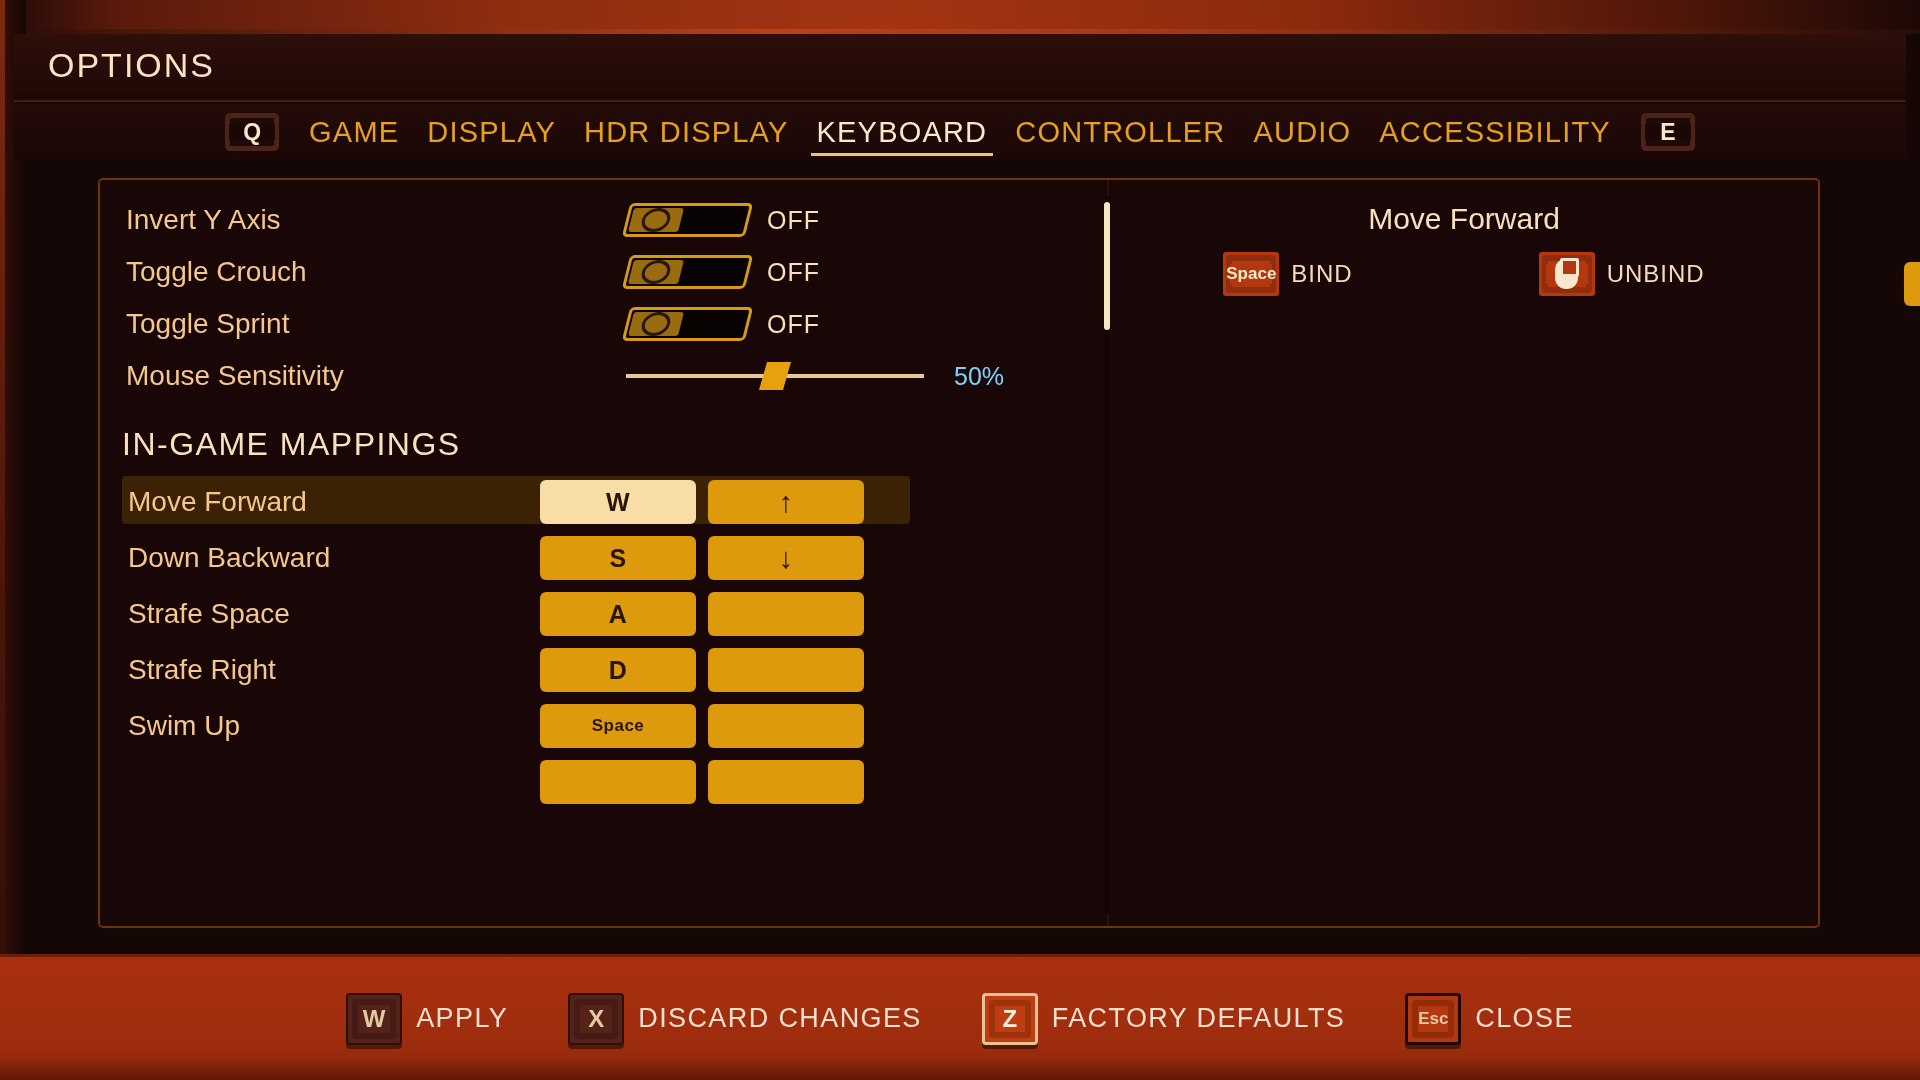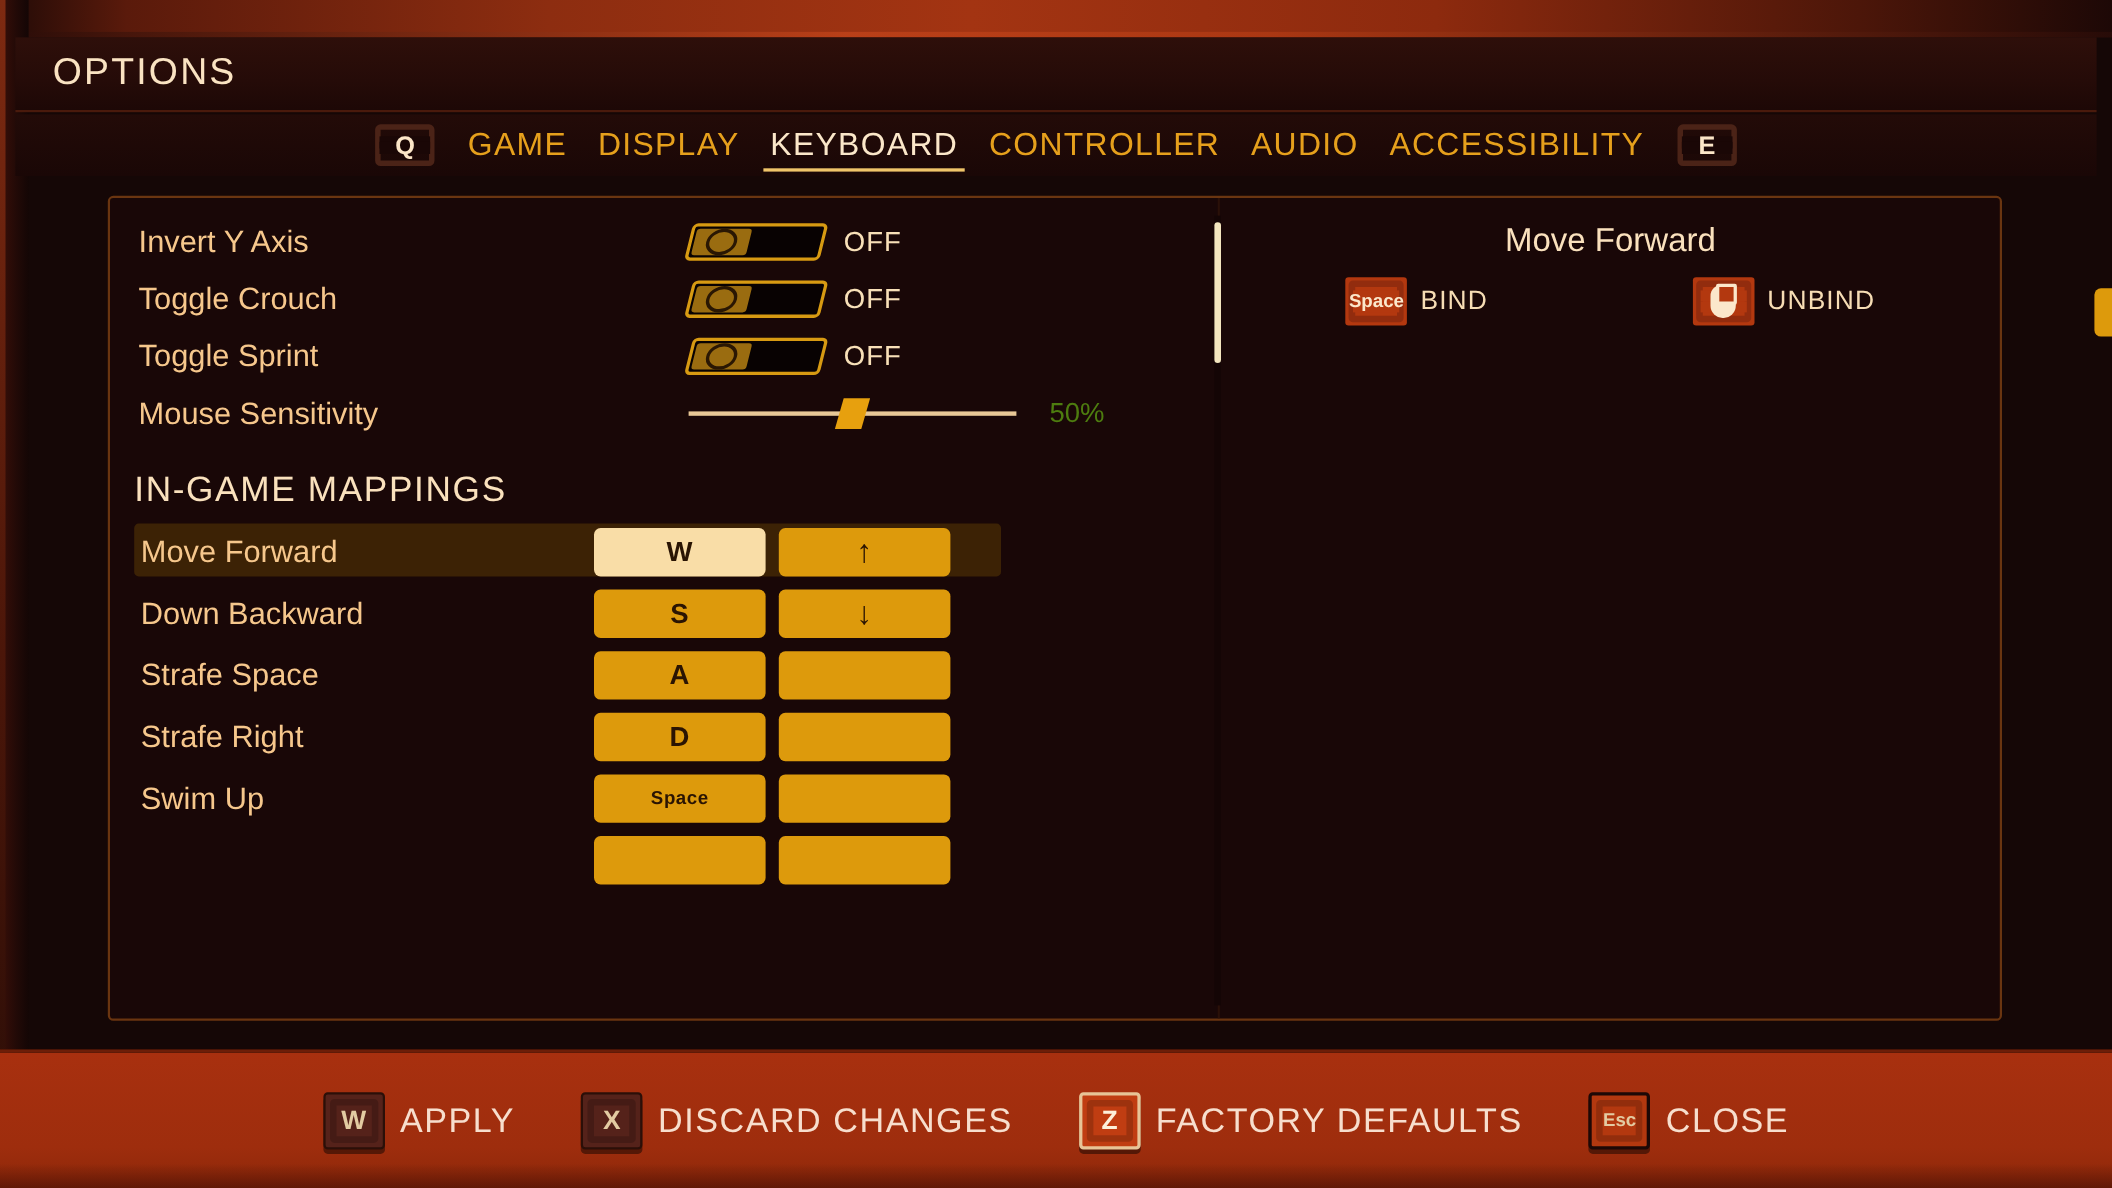--- a/index.html
+++ b/index.html
@@ -110,21 +110,21 @@
   }
   .toggle-val{ font-size:25px; color:#f8e0b8; margin-left:18px; letter-spacing:1px;text-align:center; }
 
   
   .slider-wrap{ position:relative; width:298px; height:34px; display:flex; align-items:center; }
   .slider-track{ position:absolute; left:0; right:0; height:4px; background:#e8c796; }
   .slider-thumb{
     position:absolute; width:24px; height:28px; background:#e7a00e;
     transform:skewX(-16deg);
   }
-  .slider-val{ font-size:25px; color:#4d7c0f; margin-left:30px; }
+  .slider-val{ font-size:25px; color:#7dd3fc; margin-left:30px; }
 
   
   #section-header{
     position:absolute; left:22px; top:246px;
     font-size:32px; letter-spacing:1.5px; color:#fae1bd;
   }
 
   
   #map-list{ position:absolute; left:22px; top:296px; width:960px; }
   .mrow{
@@ -234,38 +234,39 @@
   .bkey .brk3{
     position:absolute; inset:4px;
     border:6px solid rgba(0,0,0,.18); border-radius:4px;
   }
   .bkey .brk3:before,.bkey .brk3:after{
     content:""; position:absolute; left:-2px; right:-2px; height:12px; background:inherit;
   }
   .bkey .btxt{ position:relative; z-index:2; font-size:24px; font-weight:700; color:#e3cba2; }
   .bkey.bright .btxt{ color:#fdf0da; }
   .bkey .btxt.esc{ font-size:17px; }
-  .blabel{ font-size:31px; color:#f7decd; letter-spacing:1.4px; }
+  .blabel{ font-size:27px; color:#f7decd; letter-spacing:1.4px; }
 </style>
 </head>
 <body>
 
 <div id="top-strip"></div>
 <div id="left-edge"></div>
 
 <div id="header-band"></div>
 <div id="page-title">OPTIONS</div>
 
 <div id="tabbar">
   <div class="bumper">
     <div class="brk"></div>
     <span>Q</span>
   </div>
   <div class="tab">GAME</div>
   <div class="tab">DISPLAY</div>
+  <div class="tab">HDR DISPLAY</div>
   <div class="tab active">KEYBOARD</div>
   <div class="tab">CONTROLLER</div>
   <div class="tab">AUDIO</div>
   <div class="tab">ACCESSIBILITY</div>
   <div class="bumper">
     <div class="brk"></div>
     <span>E</span>
   </div>
 </div>
 

